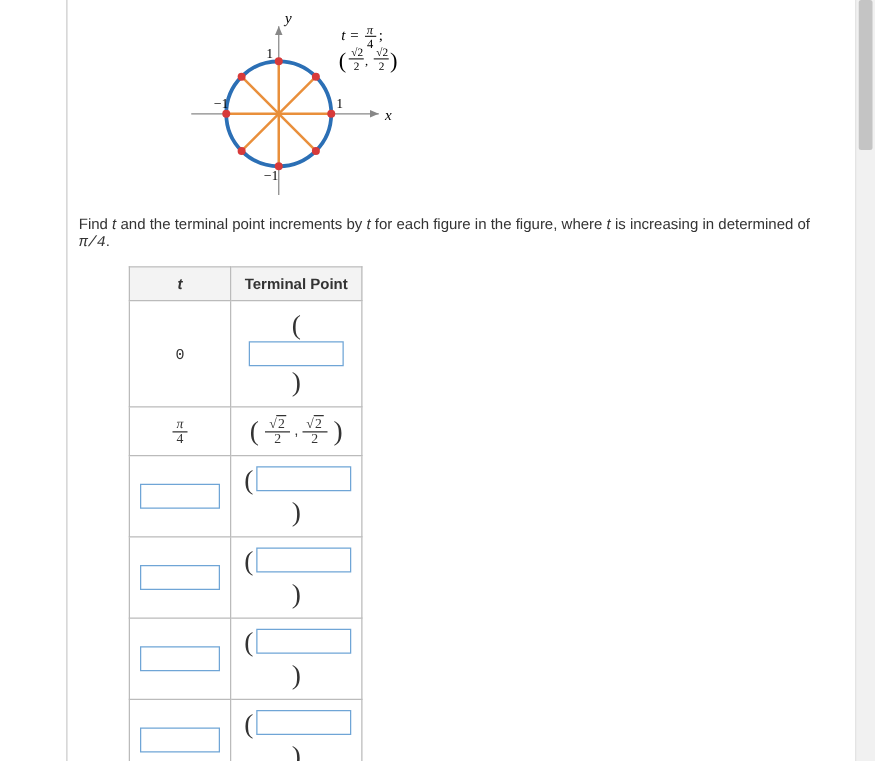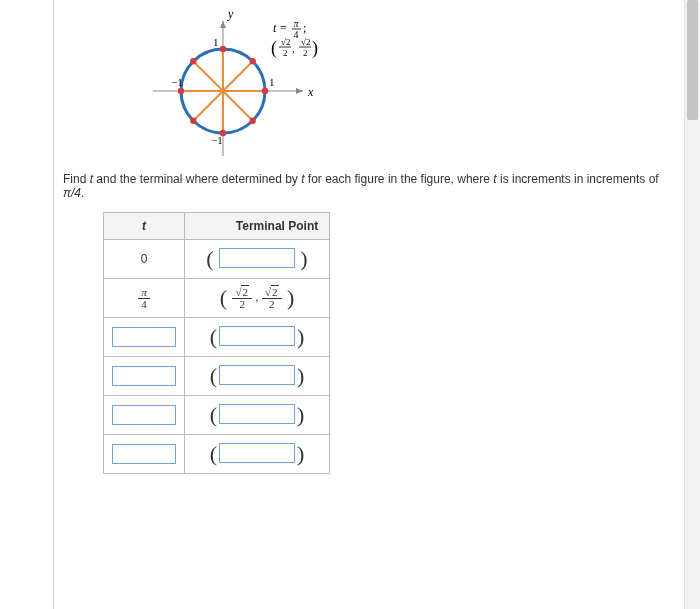--- a/index.html
+++ b/index.html
@@ -70,42 +70,42 @@
     text-align:center;
   }
   .answer-table td{
     border:1px solid #bbb;
     padding:6px 8px;
     text-align:center;
     vertical-align:middle;
     background:#fff;
   }
   .answer-table .col-t{width:78px;}
-  .answer-table .col-tp{width:104px;padding-left:40px;}
+  .answer-table .col-tp{width:104px;}
 
   .ans-input{
     width:58px;
     height:18px;
     border:1px solid #6fa5d6;
     background:#fff;
     font-size:12px;
     padding:0 2px;
   }
   .wide-input{
     width:70px;
   }
   .paren{
     font-family:"Times New Roman",serif;
     font-size:22px;
     font-weight:normal;
     padding:0 2px;
     vertical-align:middle;
   }
   .math{
-    font-family:Liberation Sans, sans-serif;
+    font-family:Liberation Mono, monospace;
     font-style:italic;
   }
   .frac{
     display:inline-block;
     vertical-align:middle;
     text-align:center;
     font-family:"Times New Roman",serif;
     font-style:italic;
     line-height:1;
   }
@@ -185,21 +185,21 @@
       <text x="150" y="50" font-family="Times New Roman" font-size="9">2</text>
       <text x="159" y="46" font-family="Times New Roman" font-size="10">, </text>
       <text x="168" y="39" font-family="Times New Roman" font-size="9">√2</text>
       <line x1="166" y1="41" x2="178" y2="41" stroke="#333"></line>
       <text x="170" y="50" font-family="Times New Roman" font-size="9">2</text>
       <text x="179" y="48" font-family="Times New Roman" font-size="18">)</text>
     </svg>
   </div>
 
   <div class="question-text">
-    <span>Find </span><i>t</i><span> and the terminal where determined by </span><i>t</i><span> for each figure in the figure, where </span><i>t</i><span> is increments in increments of </span><span class="math">π/4</span><span>.</span>
+    <span>Find </span><i>t</i><span> and the terminal point increments by </span><i>t</i><span> for each figure in the figure, where </span><i>t</i><span> is increasing in determined of </span><span class="math">π/4</span><span>.</span>
   </div>
 
   <table class="answer-table">
     <tbody>
         <tr>
       <th class="col-t"><i>t</i></th>
       <th class="col-tp">Terminal Point</th>
     </tr>
 
     <tr>

